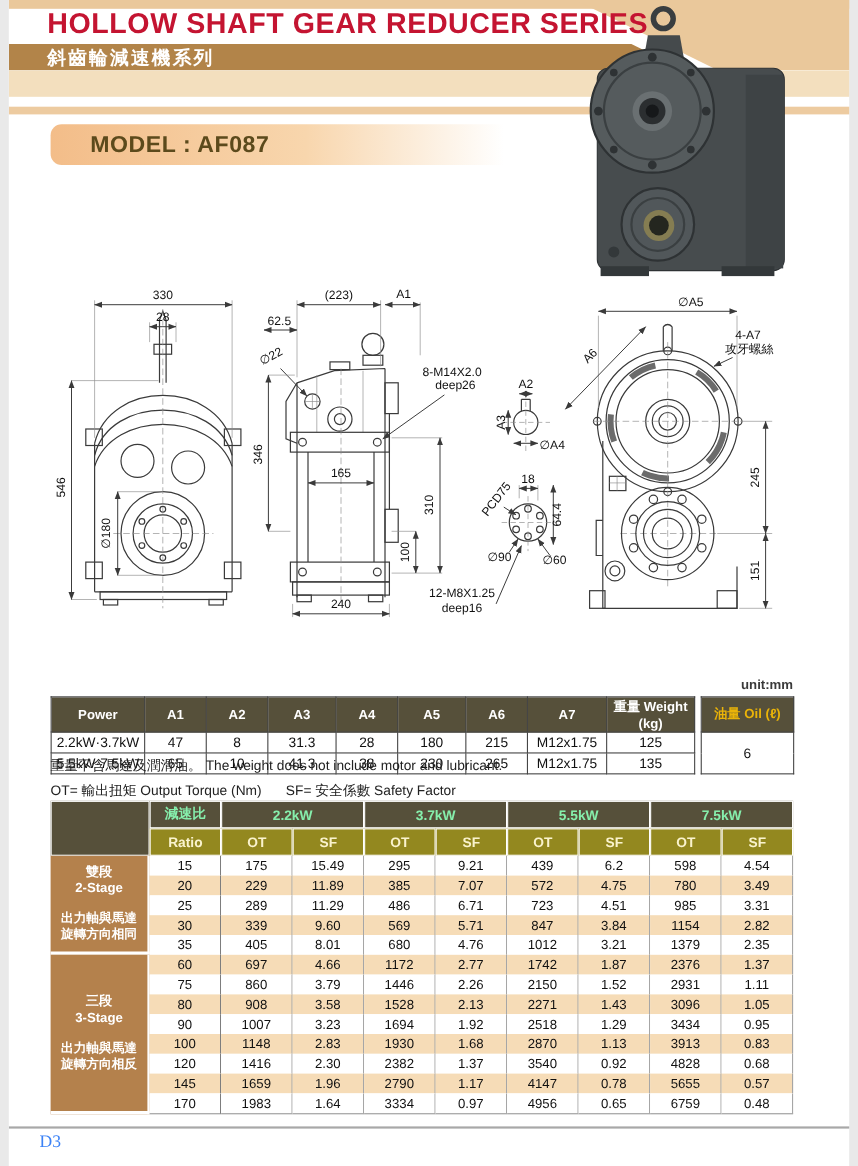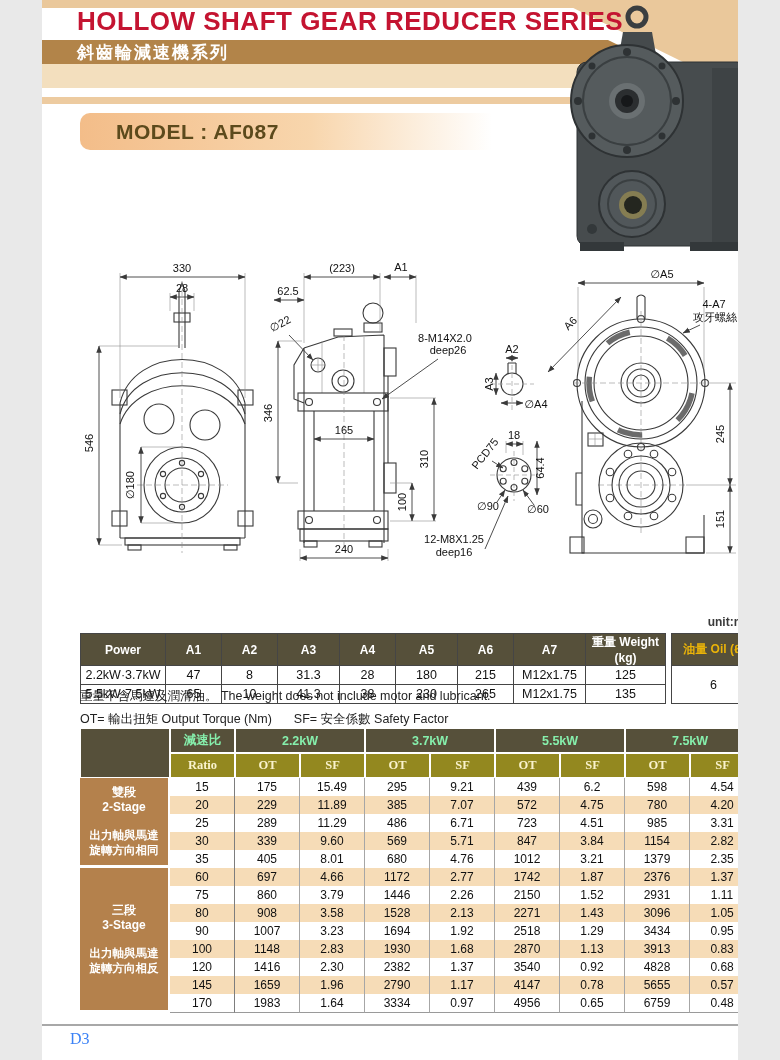--- a/index.html
+++ b/index.html
@@ -2,21 +2,21 @@
 <html style="--title_red: #c41431; --band_brown: #b28449; --band_tan: #eac89b; --band_cream: #f3dfbe; --table_header_dark: #56503a; --table_header_olive: #93881f; --group_brown: #b4814c; --row_peach: #f6dcb7;"><head>
 <meta charset="utf-8">
 <style>
   :root{
     --title_red:#c41431; --band_brown:#b28449; --band_tan:#eac89b;
     --band_cream:#f3dfbe; --band_thin:#edcba0; --model_text:#5c4a1c;
     --th_dark:#56503a; --th_olive:#93881f; --th_olive_text:#faf3cd;
     --group_brown:#b4814c; --row_peach:#f6dcb7;
   }
   html,body{margin:0;padding:0;background:#e9e9e9;}
-  .page{position:relative;width:696px;height:1060px;background:#fff;
+  .page{position:relative;width:764px;height:1060px;background:#fff;
         font-family:"Liberation Sans",sans-serif;overflow:hidden;margin:0 auto;}
   
   .band-top{position:absolute;left:0;top:0;width:780px;height:8px;background:var(--band_tan);}
   .band-tanpoly{position:absolute;left:0;top:0;width:780px;height:64px;background:var(--band_tan);
         clip-path:polygon(515px 0,780px 0,780px 64px,645px 64px);}
   .band-brown{position:absolute;left:0;top:40px;width:780px;height:24px;background:var(--band_brown);
         clip-path:polygon(0 0,566px 0,615px 24px,0 24px);}
   .band-cream{position:absolute;left:0;top:64px;width:780px;height:24px;background:var(--band_cream);}
   .band-thin{position:absolute;left:0;top:97px;width:780px;height:7px;background:var(--band_thin);}
   .title-en{position:absolute;left:35px;top:6px;font-size:26px;font-weight:bold;
@@ -45,21 +45,21 @@
   .dim-table td{font-size:12.5px;color:#111;height:18px;text-align:center;border:1px solid #454545;padding:0;}
   .dim-table .spacer{border:none;background:#fff;}
   .dim-table .oil-h{color:#eab308;}
   .note{position:absolute;left:38px;top:688px;font-size:12.5px;color:#222;}
   .legend{position:absolute;left:38px;top:711px;font-size:12.5px;color:#222;}
   .legend b{font-weight:normal;margin-right:22px;}
   .perfwrap{position:absolute;left:38px;top:728px;}
   .perf-table{border-collapse:separate;border-spacing:0;table-layout:fixed;width:675px;}
   .perf-table th{font-size:12.5px;font-weight:bold;height:23px;padding:0;border:1px solid #fff;}
   .perf-table th.c-dark{background:var(--th_dark);color:#86efac;}
-  .perf-table th.c-olive{background:var(--th_olive);color:var(--th_olive_text);font-family:Liberation Serif, serif;}
+  .perf-table th.c-olive{background:var(--th_olive);color:var(--th_olive_text);}
   .perf-table td{font-size:12px;color:#111;height:18px;text-align:center;padding:0;
         border-right:1px solid #a6a6a6;}
   .perf-table tr.peach td{background:var(--row_peach);}
   .perf-table tr.white td{background:#fff;}
   .perf-table td.group{background:var(--group_brown) !important;color:#fff;vertical-align:middle;
         border-right:2px solid #fff;border-bottom:3px solid #fff;}
   .perf-table td.ratio{border-right:1.5px solid #7d7d7d;}
   .perf-table tr:last-child td{border-bottom:1.5px solid #9a9a9a;}
   .g-name{font-size:12px;font-weight:bold;line-height:1.25;}
   .g-note{font-size:11.5px;font-weight:bold;line-height:1.3;margin-top:13px;}
@@ -412,21 +412,21 @@
           </tr>
           <tr class="peach">
             <td class="ratio">20</td>
             <td>229</td>
             <td>11.89</td>
             <td>385</td>
             <td>7.07</td>
             <td>572</td>
             <td>4.75</td>
             <td>780</td>
-            <td>4.20</td>
+            <td>3.49</td>
           </tr>
           <tr class="white">
             <td class="ratio">25</td>
             <td>289</td>
             <td>11.29</td>
             <td>486</td>
             <td>6.71</td>
             <td>723</td>
             <td>4.51</td>
             <td>985</td>

